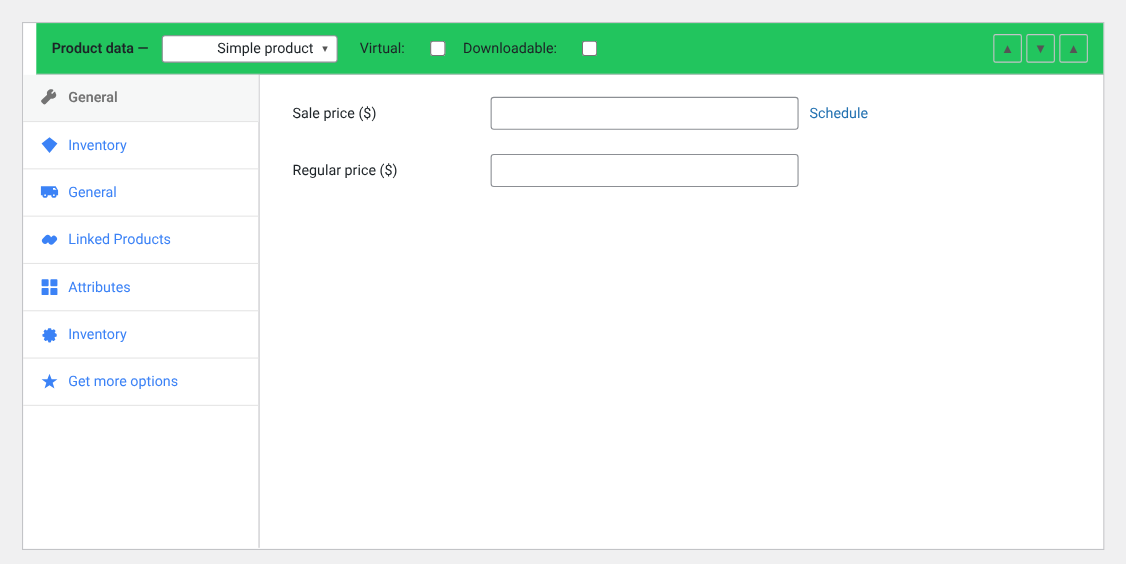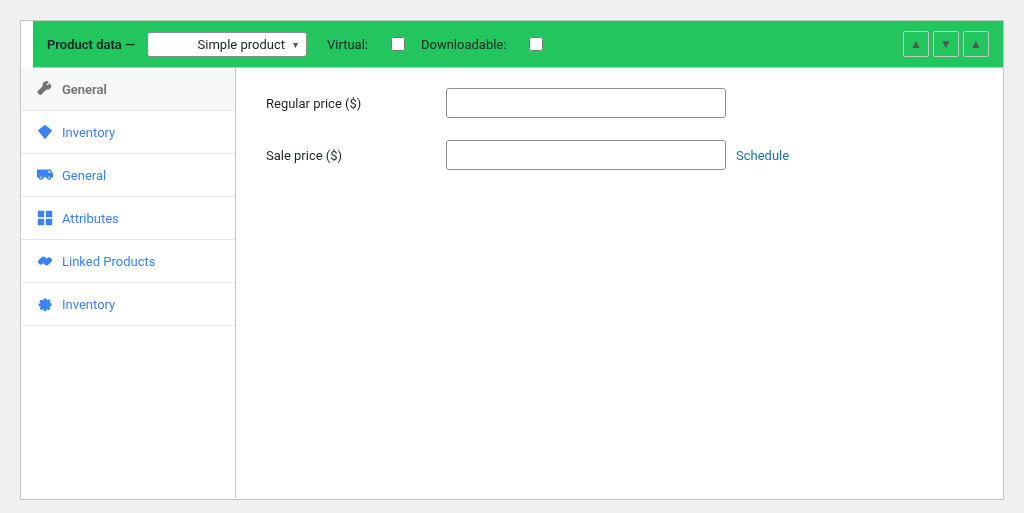--- a/index.html
+++ b/index.html
@@ -221,56 +221,64 @@
           <svg viewBox="0 0 20 20" xmlns="http://www.w3.org/2000/svg">
             <path d="M0 3v10h2a3 3 0 006 0h4a3 3 0 006 0h2V8l-3-5H0zM5 14a1 1 0 110-2 1 1 0 010 2zm10 0a1 1 0 110-2 1 1 0 010 2zM14 7V5h2l2 2h-4z"></path>
           </svg>
         </span>
         <span>General</span>
       </div>
 
       <div class="sidebar-item">
         <span class="icon">
           <svg viewBox="0 0 20 20" xmlns="http://www.w3.org/2000/svg">
+            <path d="M8.5 12.5l-1 1a3.5 3.5 0 01-5-5l3-3a3.5 3.5 0 015 5l-.5.5M11.5 7.5l1-1a3.5 3.5 0 015 5l-3 3a3.5 3.5 0 01-5-5l.5-.5"></path>
+          </svg>
+        </span>
+        <span>Linked Products</span>
+      </div>
+
+      <div class="sidebar-item">
+        <span class="icon">
+          <svg viewBox="0 0 20 20" xmlns="http://www.w3.org/2000/svg">
             <rect x="1" y="1" width="8" height="8" rx="1"></rect>
             <rect x="11" y="1" width="8" height="8" rx="1"></rect>
             <rect x="1" y="11" width="8" height="8" rx="1"></rect>
             <rect x="11" y="11" width="8" height="8" rx="1"></rect>
           </svg>
         </span>
         <span>Attributes</span>
       </div>
 
       <div class="sidebar-item">
         <span class="icon">
           <svg viewBox="0 0 20 20" xmlns="http://www.w3.org/2000/svg">
-            <path d="M8.5 12.5l-1 1a3.5 3.5 0 01-5-5l3-3a3.5 3.5 0 015 5l-.5.5M11.5 7.5l1-1a3.5 3.5 0 015 5l-3 3a3.5 3.5 0 01-5-5l.5-.5"></path>
-          </svg>
-        </span>
-        <span>Linked Products</span>
-      </div>
-
-      <div class="sidebar-item">
-        <span class="icon">
-          <svg viewBox="0 0 20 20" xmlns="http://www.w3.org/2000/svg">
             <path d="M10 12a2 2 0 100-4 2 2 0 000 4zm7.7-2.9l-1.4-.3a6.3 6.3 0 00-.4-1l.8-1.2a.8.8 0 00-.1-1l-1.2-1.2a.8.8 0 00-1-.1l-1.2.8a6.3 6.3 0 00-1-.4l-.3-1.4A.8.8 0 0011 3H9a.8.8 0 00-.8.7l-.3 1.4a6.3 6.3 0 00-1 .4L5.7 4.7a.8.8 0 00-1 .1L3.5 6a.8.8 0 00-.1 1l.8 1.2a6.3 6.3 0 00-.4 1l-1.4.3A.8.8 0 002 10.2v1.6a.8.8 0 00.7.8l1.4.3a6.3 6.3 0 00.4 1l-.8 1.2a.8.8 0 00.1 1l1.2 1.2a.8.8 0 001 .1l1.2-.8c.3.2.6.3 1 .4l.3 1.4a.8.8 0 00.8.7h1.6a.8.8 0 00.8-.7l.3-1.4a6.3 6.3 0 001-.4l1.2.8a.8.8 0 001-.1l1.2-1.2a.8.8 0 00.1-1l-.8-1.2c.2-.3.3-.6.4-1l1.4-.3a.8.8 0 00.7-.8v-1.6a.8.8 0 00-.7-.8z"></path>
           </svg>
         </span>
         <span>Inventory</span>
       </div>
 
+      <div class="sidebar-item">
+        <span class="icon">
+          <svg viewBox="0 0 20 20" xmlns="http://www.w3.org/2000/svg">
+            <path d="M10 1l2.4 6.3H19l-5.4 4 2 6.3L10 14l-5.6 3.6 2-6.3L1 7.3h6.6z"></path>
+          </svg>
+        </span>
+        <span>Get more options</span>
+      </div>
 
 
     </nav>
 
     <div class="content-area">
-      <div class="form-row">
-        <label>Regular price ($)</label>
-        <input type="text" value="" style="">
-      </div>
       <div class="form-row">
         <label>Sale price ($)</label>
         <input type="text" value="" style="">
         <a href="#" class="schedule-link">Schedule</a>
       </div>
+      <div class="form-row">
+        <label>Regular price ($)</label>
+        <input type="text" value="" style="">
+      </div>
     </div>
   </div>
 </div>
 
 </body></html>

